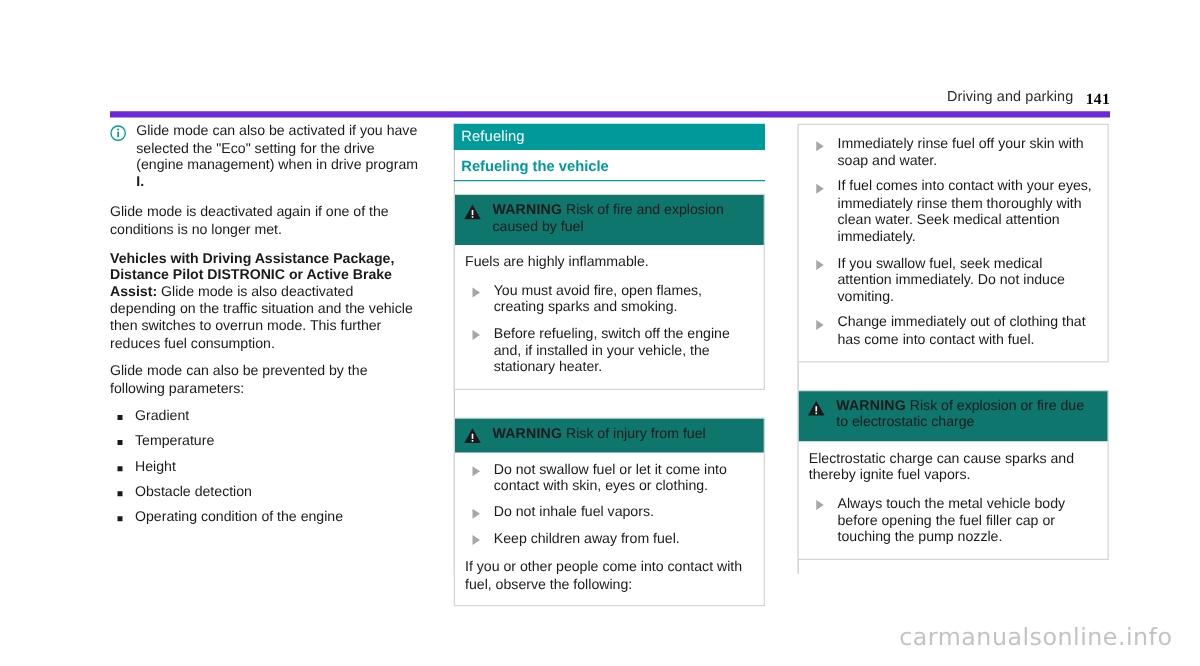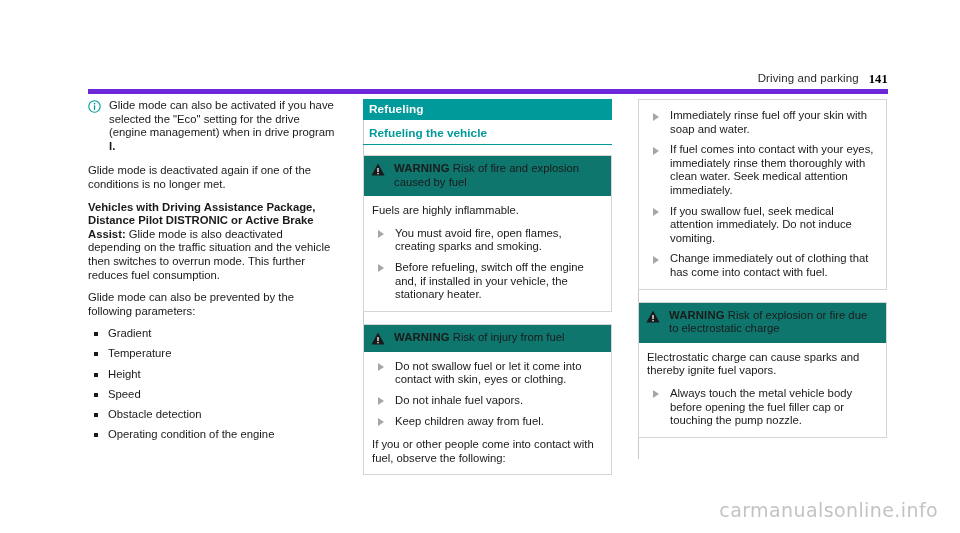--- a/index.html
+++ b/index.html
@@ -132,39 +132,39 @@
     width: 0; height: 0;
     border-left: 6px solid #a6a6a6;
     border-top: 4.5px solid transparent;
     border-bottom: 4.5px solid transparent;
   }
 
   
   .sect-bar {
     background: #009a9a;
     color: #ffffff;
-    font-weight: bold;
+    font-weight: normal;
     font-size: 11.8px;
     padding: 3px 6px 4px 6px;
     letter-spacing: .1px;
   }
   .subsect {
     color: #009a9a;
     font-weight: bold;
     font-size: 11.8px;
     padding: 6px 0 4px 6px;
     border-bottom: 1px solid #009a9a;
     margin-bottom: 10px;
   }
 
   
   .warnbox {
     border: 1px solid #d5d5d5;
     background: #ffffff;
-    margin-bottom: 12px;
+    margin-bottom: 22px;
   }
   .warnbox-head {
     background: #0f766e;
     display: flex;
     align-items: flex-start;
     padding: 6px 8px 7px 7px;
   }
   .warn-tri {
     flex: 0 0 16px;
     margin-right: 7px;
@@ -226,21 +226,20 @@
       <p class="body">Glide mode is deactivated again if one of the conditions is no longer met.</p>
 
       <p class="body"><span class="bold">Vehicles with Driving Assistance Package, Distance Pilot DISTRONIC or Active Brake Assist:</span><span> Glide mode is also deactivated depending on the traffic situation and the vehicle then switches to overrun mode. This further reduces fuel consumption.</span></p>
 
       <p class="body">Glide mode can also be prevented by the following parameters:</p>
 
       <ul class="sq">
         <li>Gradient</li>
         <li>Temperature</li>
         <li>Height</li>
-        <li>Speed</li>
         <li>Obstacle detection</li>
         <li>Operating condition of the engine</li>
       </ul>
     </div>
 
     <div class="col-gap"></div>
 
     <div class="col">
 
       <div class="sect-bar">Refueling</div>

